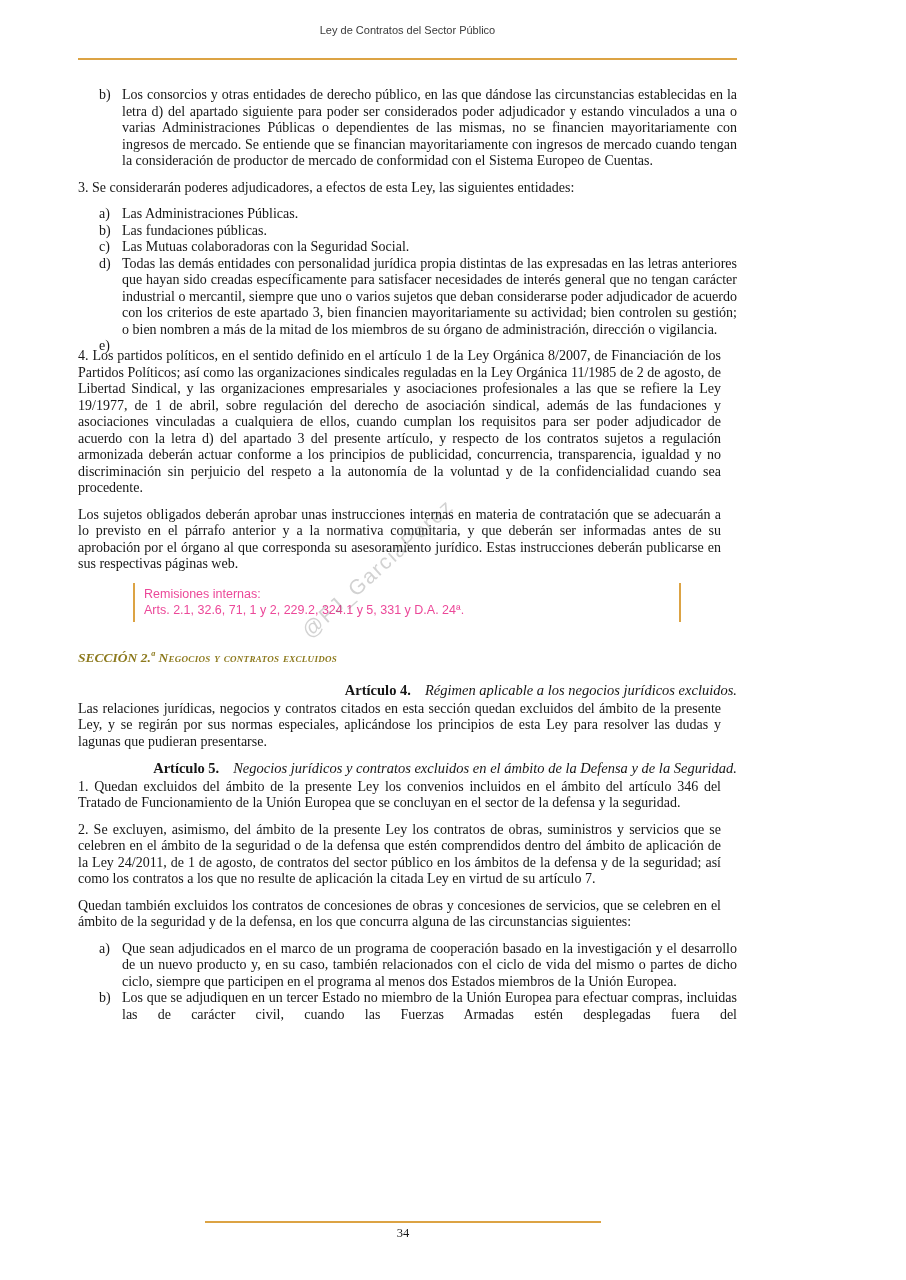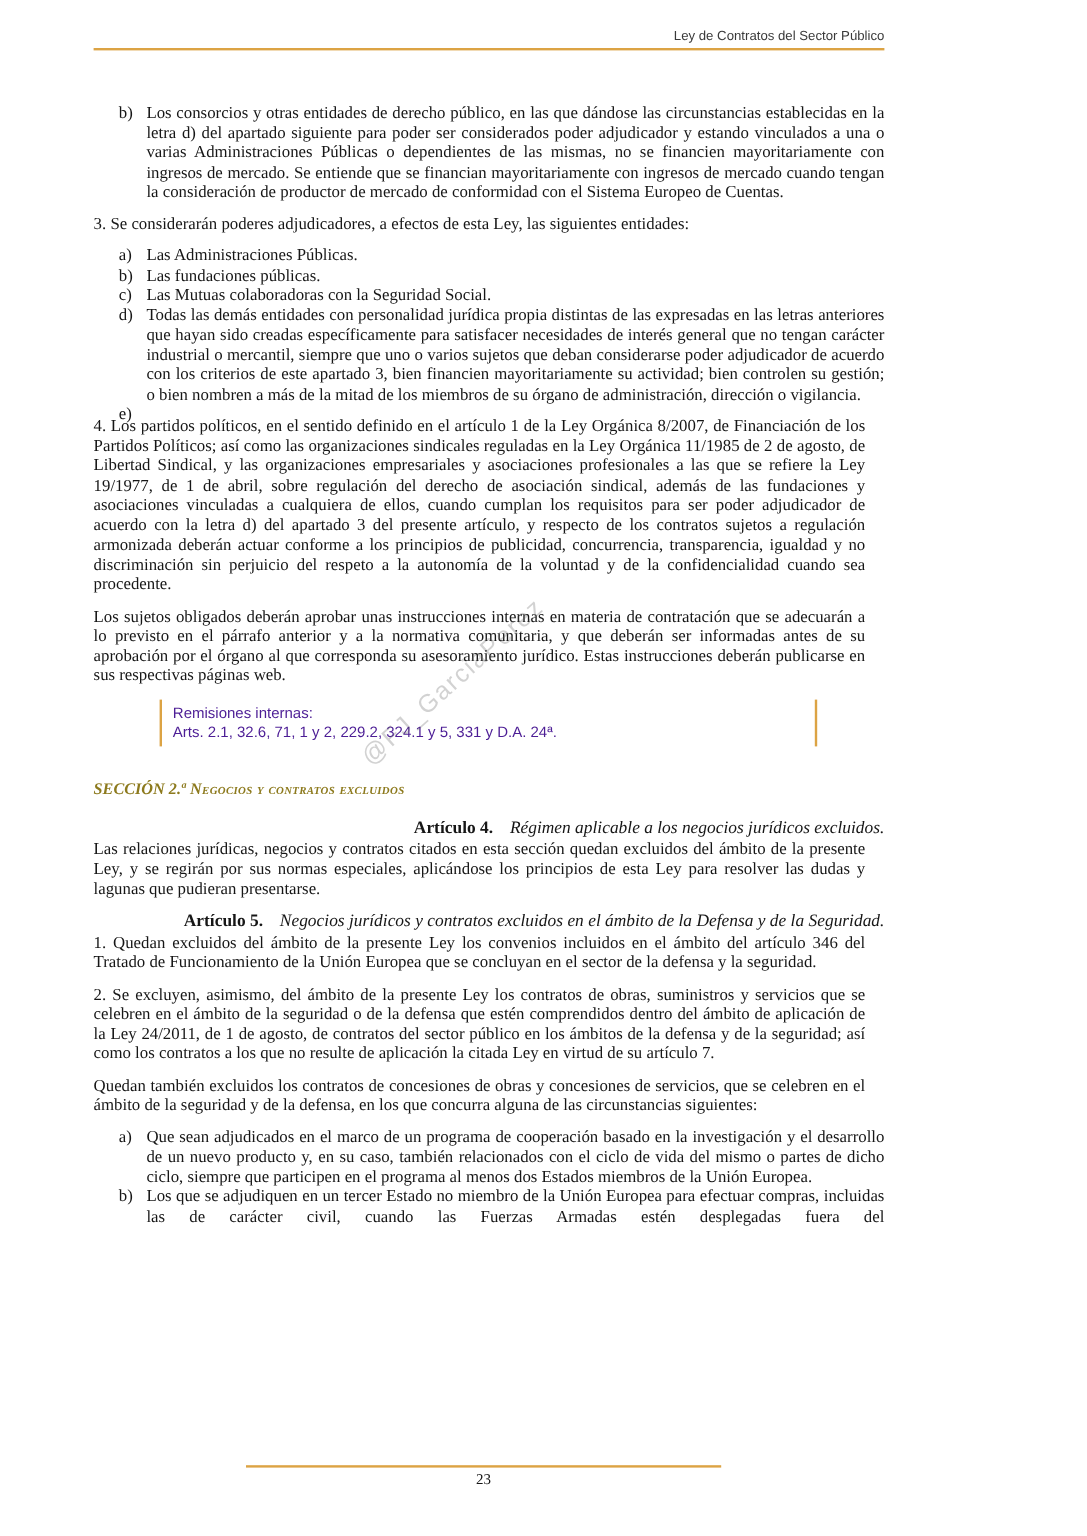--- a/index.html
+++ b/index.html
@@ -12,22 +12,22 @@
     font-family: "Liberation Serif", "DejaVu Serif", serif;
     color: #161616;
   }
 
   
   .page-header { position: absolute; top: 24px; left: 78px; width: 659px; }
   .header-title {
     font-family: "Liberation Sans", sans-serif;
     font-size: 11px;
     color: #3a3a3a;
-    padding-bottom: 4px;
-    text-align: right;
+    padding-bottom: 22px;
+    text-align: center;
   }
   .header-rule { border-bottom: 2px solid #dca344; }
 
   
   .watermark {
     position: absolute;
     left: 305px;
     top: 622px;
     transform: rotate(-42deg);
     transform-origin: left center;
@@ -61,21 +61,21 @@
   .remisiones {
     box-sizing: border-box;
     margin: 2px 0 14px 55px;
     width: 548px;
     border-left: 2px solid #dca344;
     border-right: 2px solid #dca344;
     padding: 3px 10px 4px 9px;
     font-family: "Liberation Sans", sans-serif;
     font-size: 12.5px;
     line-height: 16px;
-    color: #4c1d95;
+    color: #ec4899;
     text-align: left;
   }
 
   
   .section-heading {
     margin: 28px 0 16px 0;
     font-size: 13.5px;
     font-weight: bold;
     font-style: italic;
     color: #8d7a1e;
@@ -176,16 +176,16 @@
       <div class="letter-item justify-last">
         <span class="marker">b)</span>
         <span>Los que se adjudiquen en un tercer Estado no miembro de la Unión Europea para efectuar compras, incluidas las de carácter civil, cuando las Fuerzas Armadas estén desplegadas fuera del</span>
       </div>
     </div>
 
   </main>
 
   <footer class="page-footer">
     <div class="footer-rule"></div>
-    <div class="page-number">23</div>
+    <div class="page-number">34</div>
   </footer>
 
 </div>
 
 </body></html>

